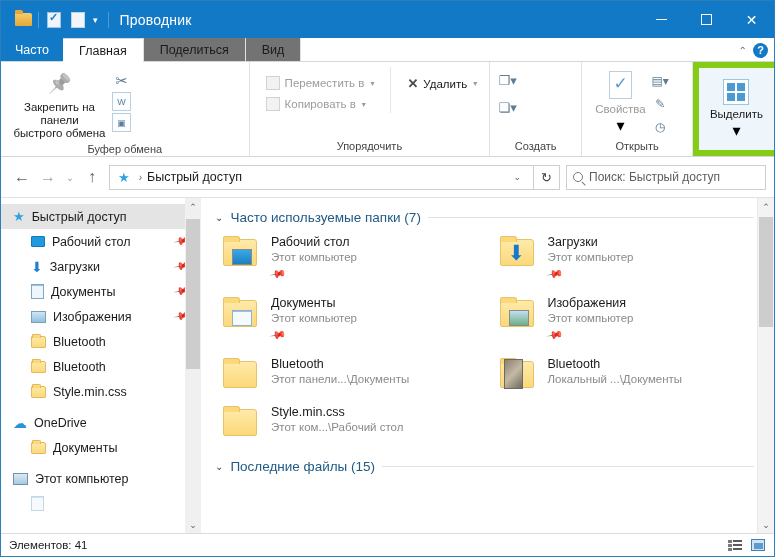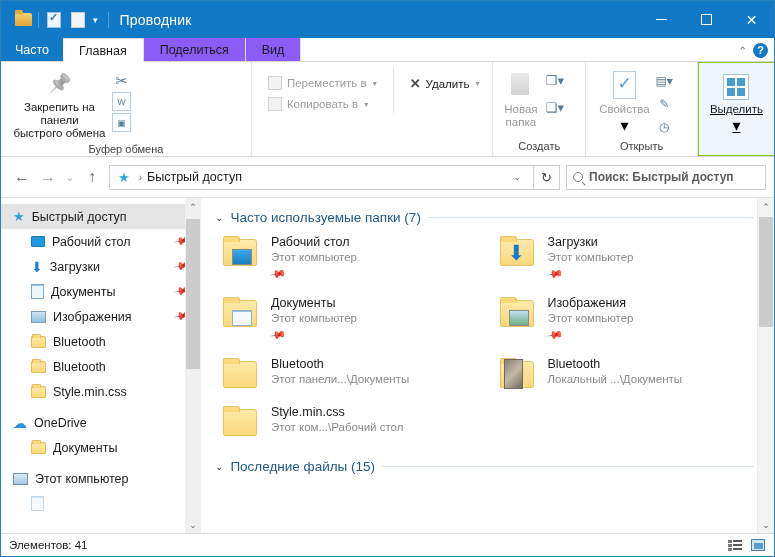--- a/index.html
+++ b/index.html
@@ -66,21 +66,21 @@
   .gl-max { width:11px; height:11px; border:1px solid #ffffff; }
 
   
   .tabstrip {
     height:24px; background:#ffffff; display:flex; align-items:stretch;
     flex:0 0 auto; position:relative;
     border-bottom:1px solid #d6d6d6;
   }
   .tab {
     padding:0 16px; display:flex; align-items:center;
-    font-size:12.5px; color:#1a1a1a; background:#8b5cf6;
+    font-size:12.5px; color:#1a1a1a; background:#737373;
     border-right:1px solid #e0e0e0;
   }
   .tab.file { background:#1279c6; color:#ffffff; border-right:none; padding:0 14px; }
   .tab.active { background:#ffffff; border-top:1px solid #d6d6d6; margin-bottom:-1px; }
   .tab-right { position:absolute; right:6px; top:0; height:24px; display:flex; align-items:center; gap:6px; }
   .chev-up { color:#666; font-size:10px; }
   .help-ico {
     width:15px;height:15px;border-radius:50%;background:#1279c6;color:#fff;
     font-size:11px; display:flex;align-items:center;justify-content:center; font-weight:bold;
   }
@@ -159,21 +159,21 @@
   }
   .ico-props::after{
     content:"✓"; position:absolute; left:9px;top:3px;font-size:17px;color:#5b9bd0;
   }
   .ico-select {
     width:26px;height:26px; border:1px solid #9ec4e0; background:#ffffff;
     display:grid; grid-template-columns:1fr 1fr; grid-template-rows:1fr 1fr;
     gap:2px; padding:3px;
   }
   .ico-select i { background:#4a9ad4; display:block; }
-  .sel-group { background:#eef6fc; border:1px solid #84cc16;text-decoration:underline; }
+  .sel-group { background:#eef6fc; border:6px solid #84cc16; }
 
   
   .addrbar {
     height:40px; display:flex; align-items:center; gap:0;
     padding:0 8px; background:#ffffff; flex:0 0 auto;
   }
   .nav-btn {
     width:26px;height:26px; display:flex;align-items:center;justify-content:center;
     color:#9fa6ab; font-size:16px;
   }
@@ -194,21 +194,21 @@
   .search-field {
     width:200px; height:25px; border:1px solid #cfcfcf; background:#ffffff;
     display:flex; align-items:center; padding:0 6px; margin-left:6px; gap:6px;
   }
   .mag {
     width:10px;height:10px;border:1.4px solid #7a7a7a;border-radius:50%;
     position:relative; flex:0 0 auto;
   }
   .mag::after{ content:""; position:absolute; right:-4px; bottom:-3px; width:5px;height:1.4px;
     background:#7a7a7a; transform:rotate(45deg); }
-  .search-ph { font-size:12px; color:#5d5d5d;font-weight:bold; }
+  .search-ph { font-size:12px; color:#5d5d5d; }
 
   
   .content { flex:1; display:flex; min-height:0; border-top:1px solid #e2e2e2; }
 
   .navpane {
     width:200px; background:#ffffff; position:relative;
     overflow:hidden; flex:0 0 auto;
   }
   .nav-list { padding-top:6px; }
   .nav-item {
@@ -384,31 +384,25 @@
           </div>
         </div>
         <div class="rbtn-row" style="padding-left:10px;">
           <div class="rbtn on">
             <span class="x-ico">✕</span>
             <span>Удалить</span>
             <span class="cdn">▾</span>
           </div>
         </div>
       </div>
+      <div class="rgroup-label">Упорядочить</div>
     </div>
 
     <div class="rgroup" style="width:98px;">
       <div class="rgroup-body" style="padding-left:8px;">
-        <div class="big-btn" style="min-width:44px;padding-left:0;">
-          <span class="ico-newfolder"></span>
-          <span class="lbl dim">
-            <span>Новая</span><br>
-            <span>папка</span>
-          </span>
-        </div>
         <div class="mini-col" style="gap:8px;">
           <span class="mini-ico noborder" style="font-size:13px;">❐<span class="cdn">▾</span></span>
           <span class="mini-ico noborder" style="font-size:13px;">❏<span class="cdn">▾</span></span>
         </div>
       </div>
       <div class="rgroup-label">Создать</div>
     </div>
 
     <div class="rgroup" style="width:118px;">
       <div class="rgroup-body" style="padding-left:8px;">

